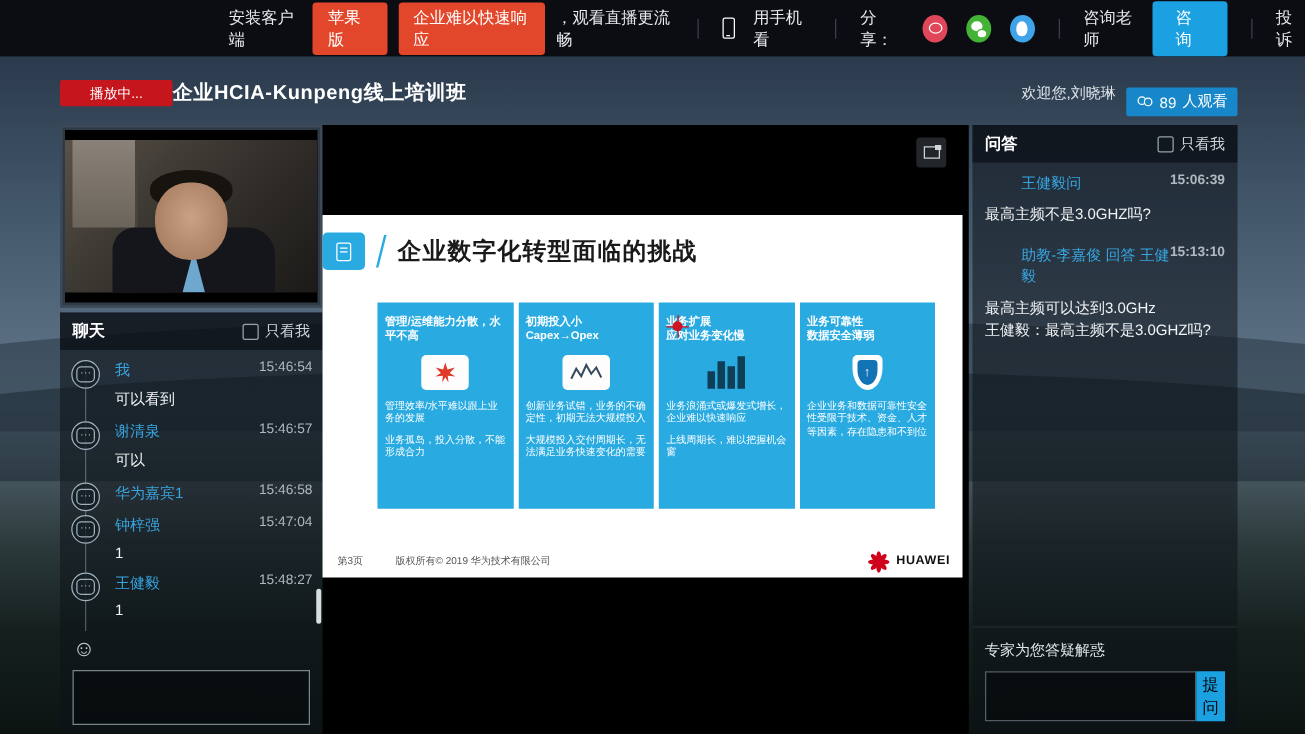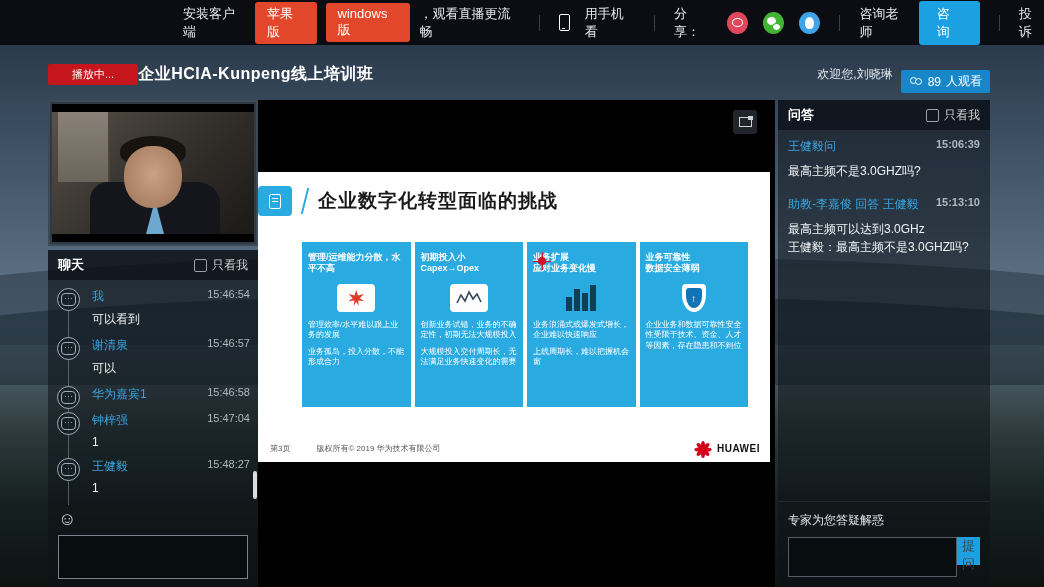--- a/index.html
+++ b/index.html
@@ -130,44 +130,44 @@
   .hand-g { display:flex; align-items:flex-end; gap:1px; }
   .hand-g i { display:block; width:2px; background:#2ab5d8; border-radius:1px; }
   .cbtn-qa { border-color:#e05666; color:#e05666; font-style:italic; }
   .cbtn-sun { border-color:#2ab5d8; color:#2ab5d8; font-size:13px; }
   .cbtn-info { border-color:#f29c38; color:#f29c38; font-family:"Liberation Serif",serif; font-size:13px; }
 
   
   .qa { left:778px; top:100px; width:212px; height:487px; }
   .qa-list { padding:8px 10px; font-size:12px; }
   .qa-item { margin-bottom:16px; }
-  .qa-top { display:flex; }
+  .qa-top { display:flex;margin-left:29px; }
   .qa-name { color:#38a5e0; }
   .qa-time { margin-left:auto; color:#aeb8bf; font-size:11px;font-weight:bold; }
   .qa-text { color:#f0f3f5; margin-top:7px; line-height:1.5; }
   .qa-footer { position:absolute; left:0; bottom:0; width:100%; padding:10px; border-top:1px solid rgba(255,255,255,.08); }
   .qa-footer-label { font-size:12px; color:#dfe5ea; margin-bottom:8px; }
   .ask-row { display:flex; }
   .ask-input { flex:1; height:40px; background:rgba(5,8,10,.6); border:1px solid #555c63; color:#e8eaec; padding:4px 6px; font-size:12px; font-family:"Liberation Sans","DejaVu Sans",sans-serif; }
-  .ask-btn { width:56px; height:28px; background:#1ba0e1; color:#404040; border:none; font-size:13px; cursor:pointer; font-family:"Liberation Sans","DejaVu Sans",sans-serif; }
+  .ask-btn { width:56px; height:40px; background:#1ba0e1; color:#000000; border:none; font-size:13px; cursor:pointer; font-family:"Liberation Sans","DejaVu Sans",sans-serif; }
 </style>
 </head>
 <body>
 
 <div class="page">
   <div class="bg">
     <div class="ridge r1"></div>
     <div class="ridge r2"></div>
   </div>
 
   <div class="topbar">
     <div class="inner">
       <span>安装客户端</span>
       <span class="badge-red">苹果版</span>
-      <span class="badge-red">windows版</span>
+      <span class="badge-red">企业难以快速响应</span>
       <span>，观看直播更流畅</span>
       <span class="vdiv"></span>
       <span class="phone-icon"></span>
       <span>用手机看</span>
       <span class="vdiv"></span>
       <span>分享：</span>
       <span class="share-circle sc-weibo"></span>
       <span class="share-circle sc-wechat"></span>
       <span class="share-circle sc-qq"></span>
       <span class="vdiv"></span>

